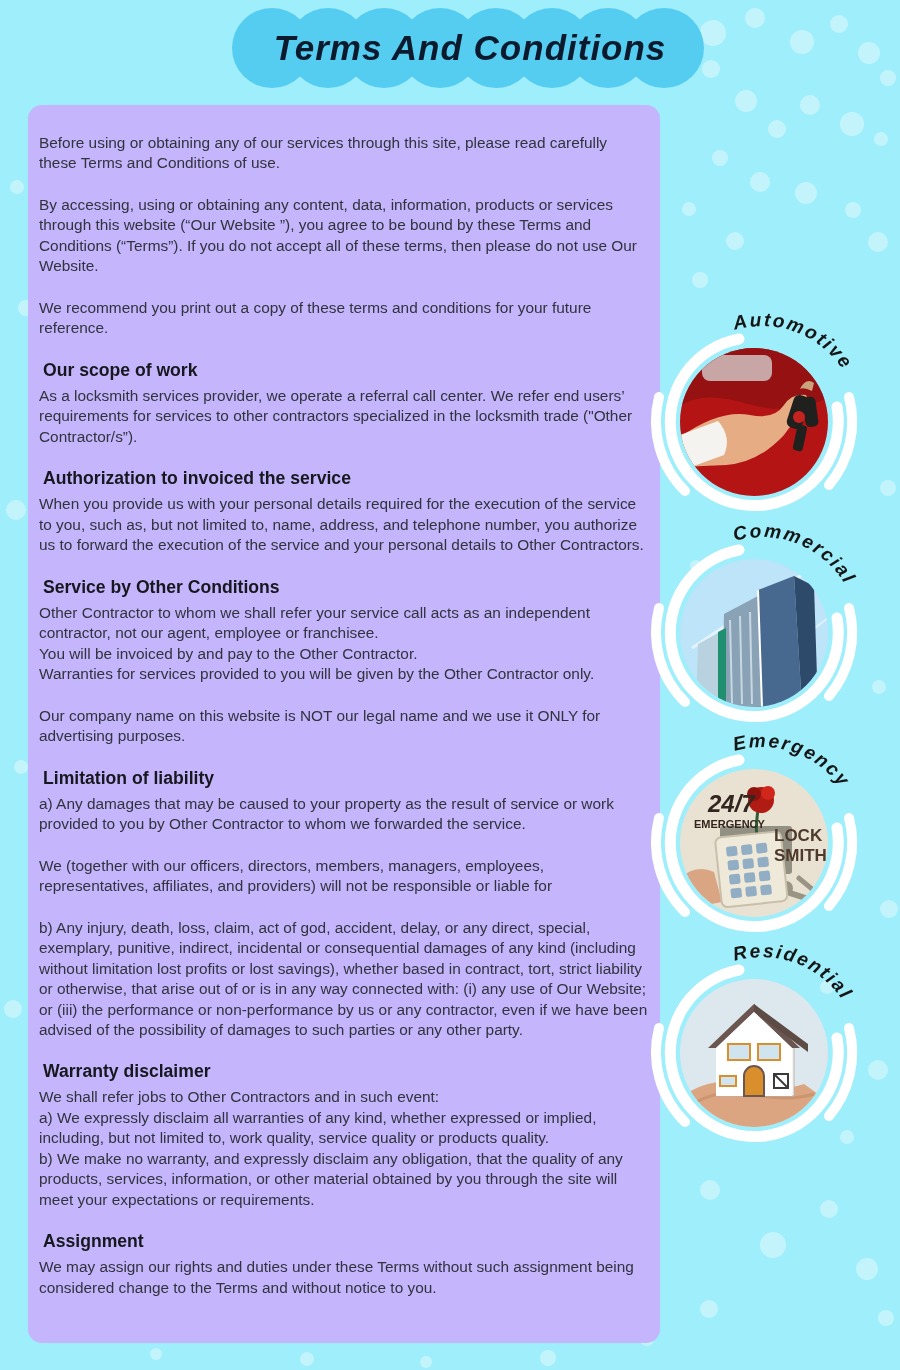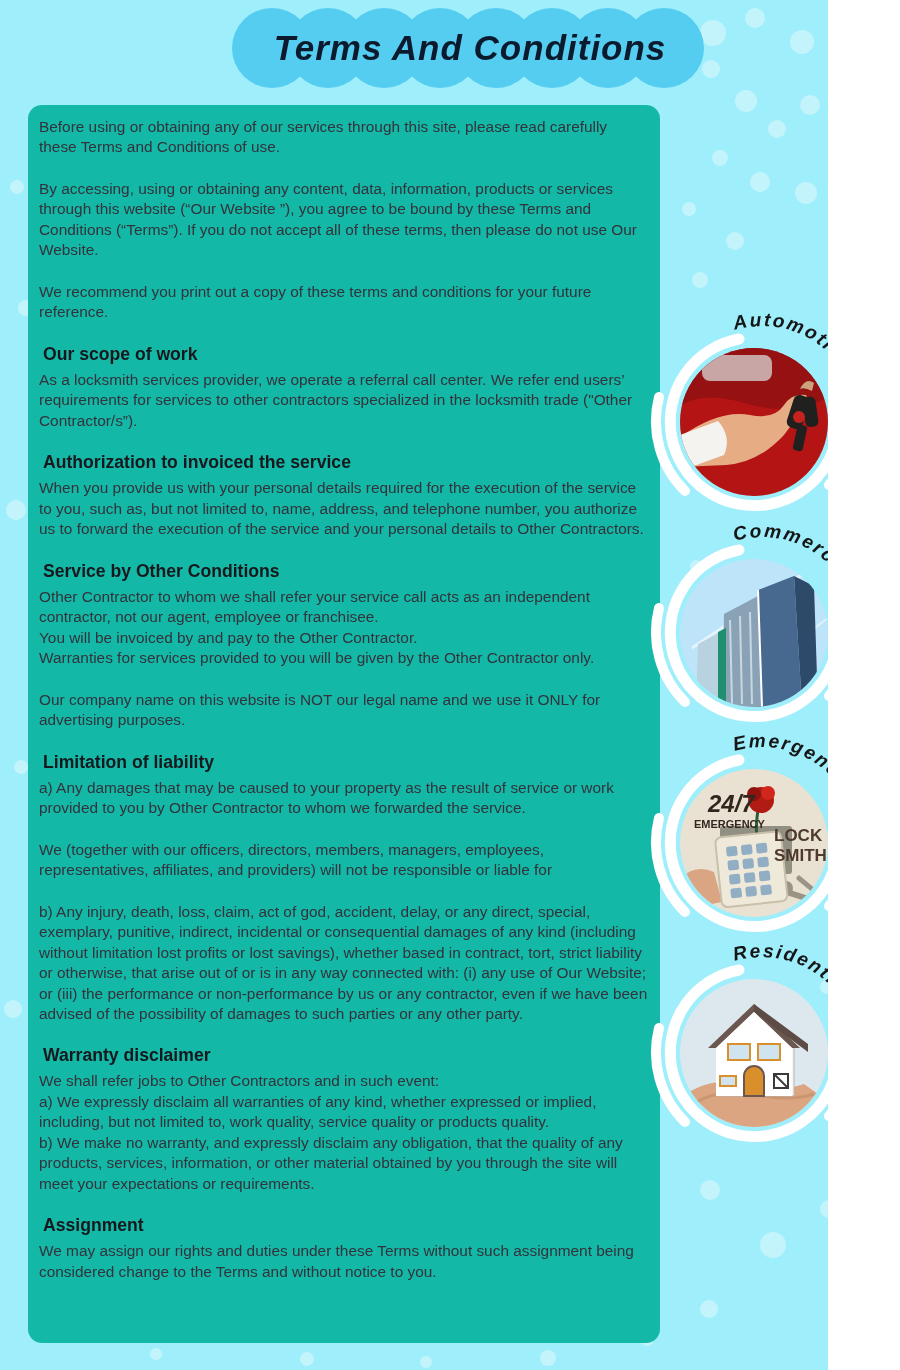--- a/index.html
+++ b/index.html
@@ -1,26 +1,26 @@
 <!DOCTYPE html>
 <html><head>
 <meta charset="utf-8">
 <style>
   html,body{margin:0;padding:0;}
   body{width:900px;height:1370px;overflow:hidden;font-family:"Liberation Sans",sans-serif;}
-  .page{position:relative;width:828px;height:1370px;background:#9feefb;overflow:hidden;}
+  .page{position:relative;width:900px;height:1370px;background:#9feefb;overflow:hidden;}
   .bubble{position:absolute;border-radius:50%;background:rgba(255,255,255,0.38);}
   
   .cloud{position:absolute;left:232px;top:8px;width:476px;height:80px;}
   .bump{position:absolute;width:80px;height:80px;border-radius:50%;background:#55cdf1;top:0;}
   .cloud h1{position:absolute;left:0;top:0;width:100%;height:100%;display:flex;align-items:center;justify-content:center;
     margin:0;font-style:italic;font-weight:700;font-size:35px;letter-spacing:1px;color:#0c1a2e;z-index:2;}
   
-  .panel{position:absolute;left:28px;top:105px;width:632px;height:1238px;background:#14b8a6;border-radius:14px;
-    box-sizing:border-box;padding:12px 12px 10px 11px;color:#32333c;font-size:15.4px;line-height:1.33;}
+  .panel{position:absolute;left:28px;top:105px;width:632px;height:1238px;background:#c4b5fd;border-radius:14px;
+    box-sizing:border-box;padding:28px 12px 10px 11px;color:#32333c;font-size:15.4px;line-height:1.33;}
   .panel p{margin:0 0 21px;white-space:pre-line;}
   .panel h2{margin:4px;font-size:17.6px;font-weight:700;color:#17181d;line-height:1.25;}
   .panel h2 + p{margin-top:1px;}
   
   .badge{position:absolute;left:662px;width:212px;height:212px;}
   .badge svg{overflow:visible;display:block;}
 </style>
 </head>
 <body>
 

